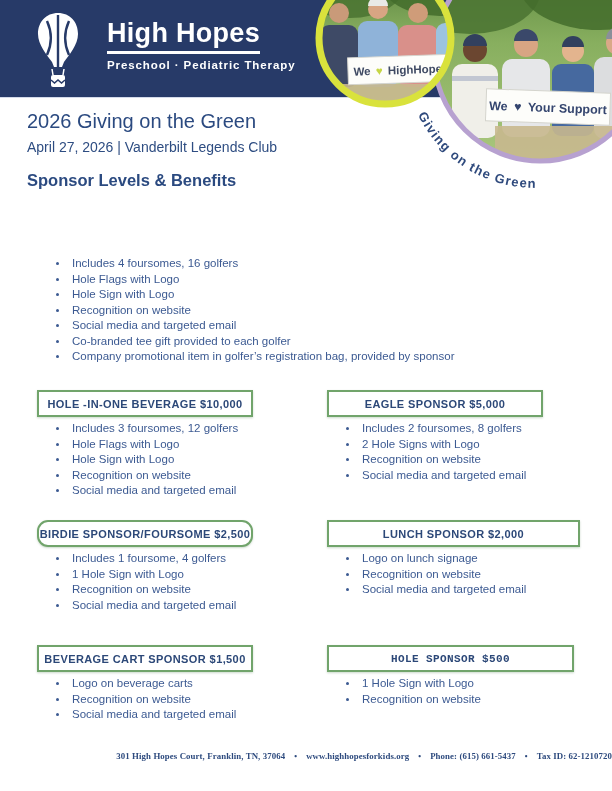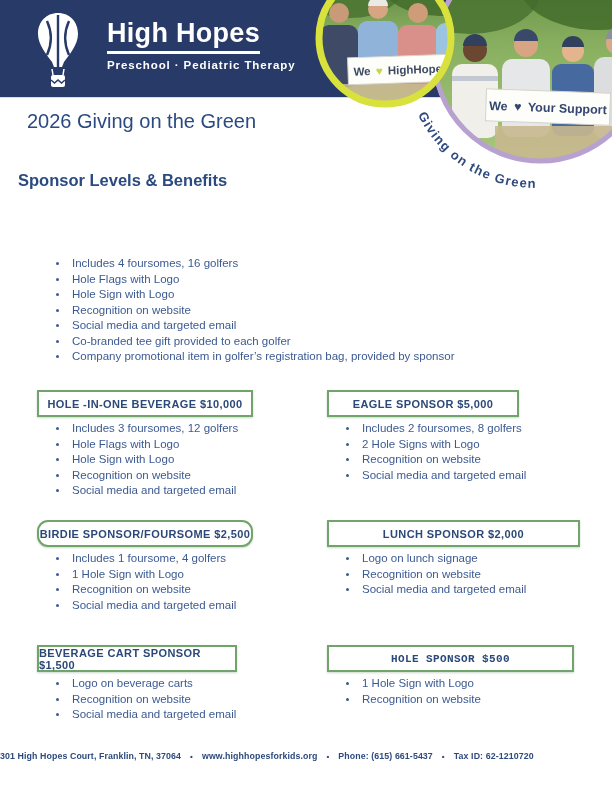--- a/index.html
+++ b/index.html
@@ -15,47 +15,47 @@
   .logo-row { position:absolute; left:34px; top:11px; display:flex; align-items:flex-start; gap:25px; z-index:3; }
   .brand-text { padding-top:9px; }
   .brand-name { display:inline-block; font-size:27px; font-weight:700; color:#fff;
                 letter-spacing:.3px; line-height:1; border-bottom:3px solid #fff; padding-bottom:4px; }
   .brand-tagline { font-size:11.5px; font-weight:700; color:#fff; letter-spacing:.9px; margin-top:5px; }
   
   .photos { position:absolute; top:0; left:0; z-index:2; pointer-events:none; }
   
   .title { position:absolute; left:27px; top:110px; font-size:20px; font-weight:400; color:#2b4a80; z-index:1; }
   .subtitle { position:absolute; left:27px; top:139px; font-size:14px; color:#2e4d82; z-index:1; }
-  .section-heading { position:absolute; left:18px; top:171px; font-size:16.5px; font-weight:800; color:#2b4a80; z-index:1; }
+  .section-heading { position:absolute; left:27px; top:171px; font-size:16.5px; font-weight:800; color:#2b4a80; z-index:1; }
   
   .card-box { position:absolute; height:27px; border:2px solid #71a46b; background:#fff;
               display:flex; align-items:center; justify-content:center;
               font-size:11px; font-weight:700; letter-spacing:.4px; color:#2c4878;
               box-shadow:0 1px 2px rgba(110,150,110,.35); }
   .benefits { position:absolute; list-style:disc; padding-left:13px;
               font-size:11.5px; line-height:15.5px; color:#3c5a92; }
   .benefits li { padding-left:3px; }
   .benefits li::marker { color:#3c5a92; font-size:10px; }
   .box-presenting { left:37px; top:217px; width:540px; }
   .list-presenting { left:56px; top:256px; width:510px; }
   .box-r1l { left:37px;  top:390px; width:216px; }
   .list-r1l { left:56px;  top:421px; width:250px; }
-  .box-r1r { left:327px; top:390px; width:192px; }
+  .box-r1r { left:327px; top:390px; width:216px; }
   .list-r1r { left:346px; top:421px; width:250px; }
   .box-r2l { left:37px;  top:520px; width:216px;border-radius:11px; }
   .list-r2l { left:56px;  top:551px; width:250px; }
   .box-r2r { left:327px; top:520px; width:253px; }
   .list-r2r { left:346px; top:551px; width:250px; }
-  .box-r3l { left:37px;  top:645px; width:200px; }
+  .box-r3l { left:37px;  top:645px; width:216px; }
   .list-r3l { left:56px;  top:676px; width:250px; }
   .box-r3r { left:327px; top:645px; width:247px;font-family:Liberation Mono, monospace; }
   .list-r3r { left:346px; top:676px; width:250px; }
   
-  .footer { position:absolute; left:0; right:0; top:751px; text-align:left;
-            font-size:8.8px; font-weight:700; color:#2d4a7e; letter-spacing:.1px; }
+  .footer { position:absolute; left:0; right:0; top:751px; text-align:right;
+            font-size:8.8px; font-weight:700; color:#2d4a7e; letter-spacing:.1px;font-family:Liberation Serif, serif; }
   .footer .dot { display:inline-block; margin:0 9px; font-size:8px; }
 </style>
 </head>
 <body>
 
 <div class="page">
 
   <div class="band"></div>
 
   <div class="logo-row">
@@ -168,20 +168,21 @@
     </g>
     <circle cx="385" cy="38" r="66" fill="none" stroke="#d9e23c" stroke-width="7"></circle>
 
     <path id="ribbonArc" d="M 417 113 A 130 130 0 0 0 535 188" fill="none"></path>
     <text font-size="13" font-weight="600" fill="#2f4a7d" letter-spacing="1.2" font-family="Liberation Sans, sans-serif">
       <textPath href="#ribbonArc" startOffset="2">Giving on the Green</textPath>
     </text>
   </svg>
 
   <div class="title">2026 Giving on the Green</div>
+  <div class="subtitle">April 27, 2026 | Vanderbilt Legends Club</div>
   <div class="section-heading">Sponsor Levels &amp; Benefits</div>
 
   <ul class="benefits list-presenting">
       <li>Includes 4 foursomes, 16 golfers</li>
       <li>Hole Flags with Logo</li>
       <li>Hole Sign with Logo</li>
       <li>Recognition on website</li>
       <li>Social media and targeted email</li>
       <li>Co-branded tee gift provided to each golfer</li>
       <li>Company promotional item in golfer’s registration bag, provided by sponsor</li>

